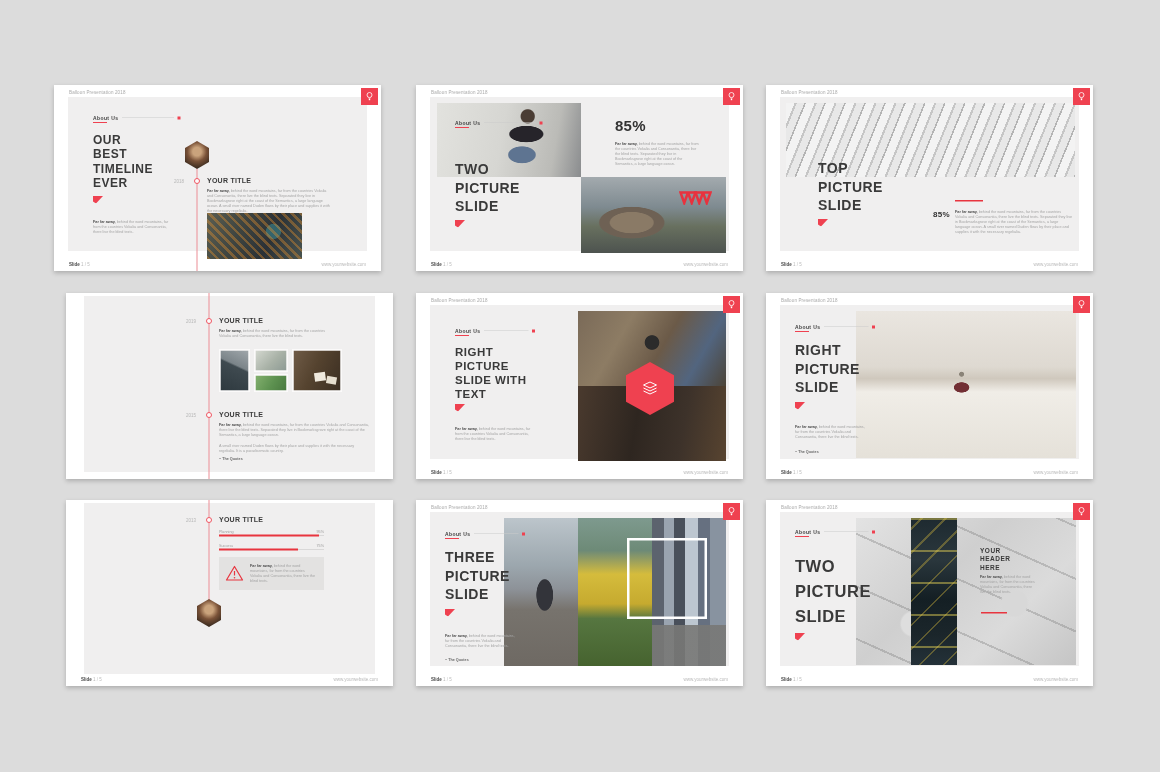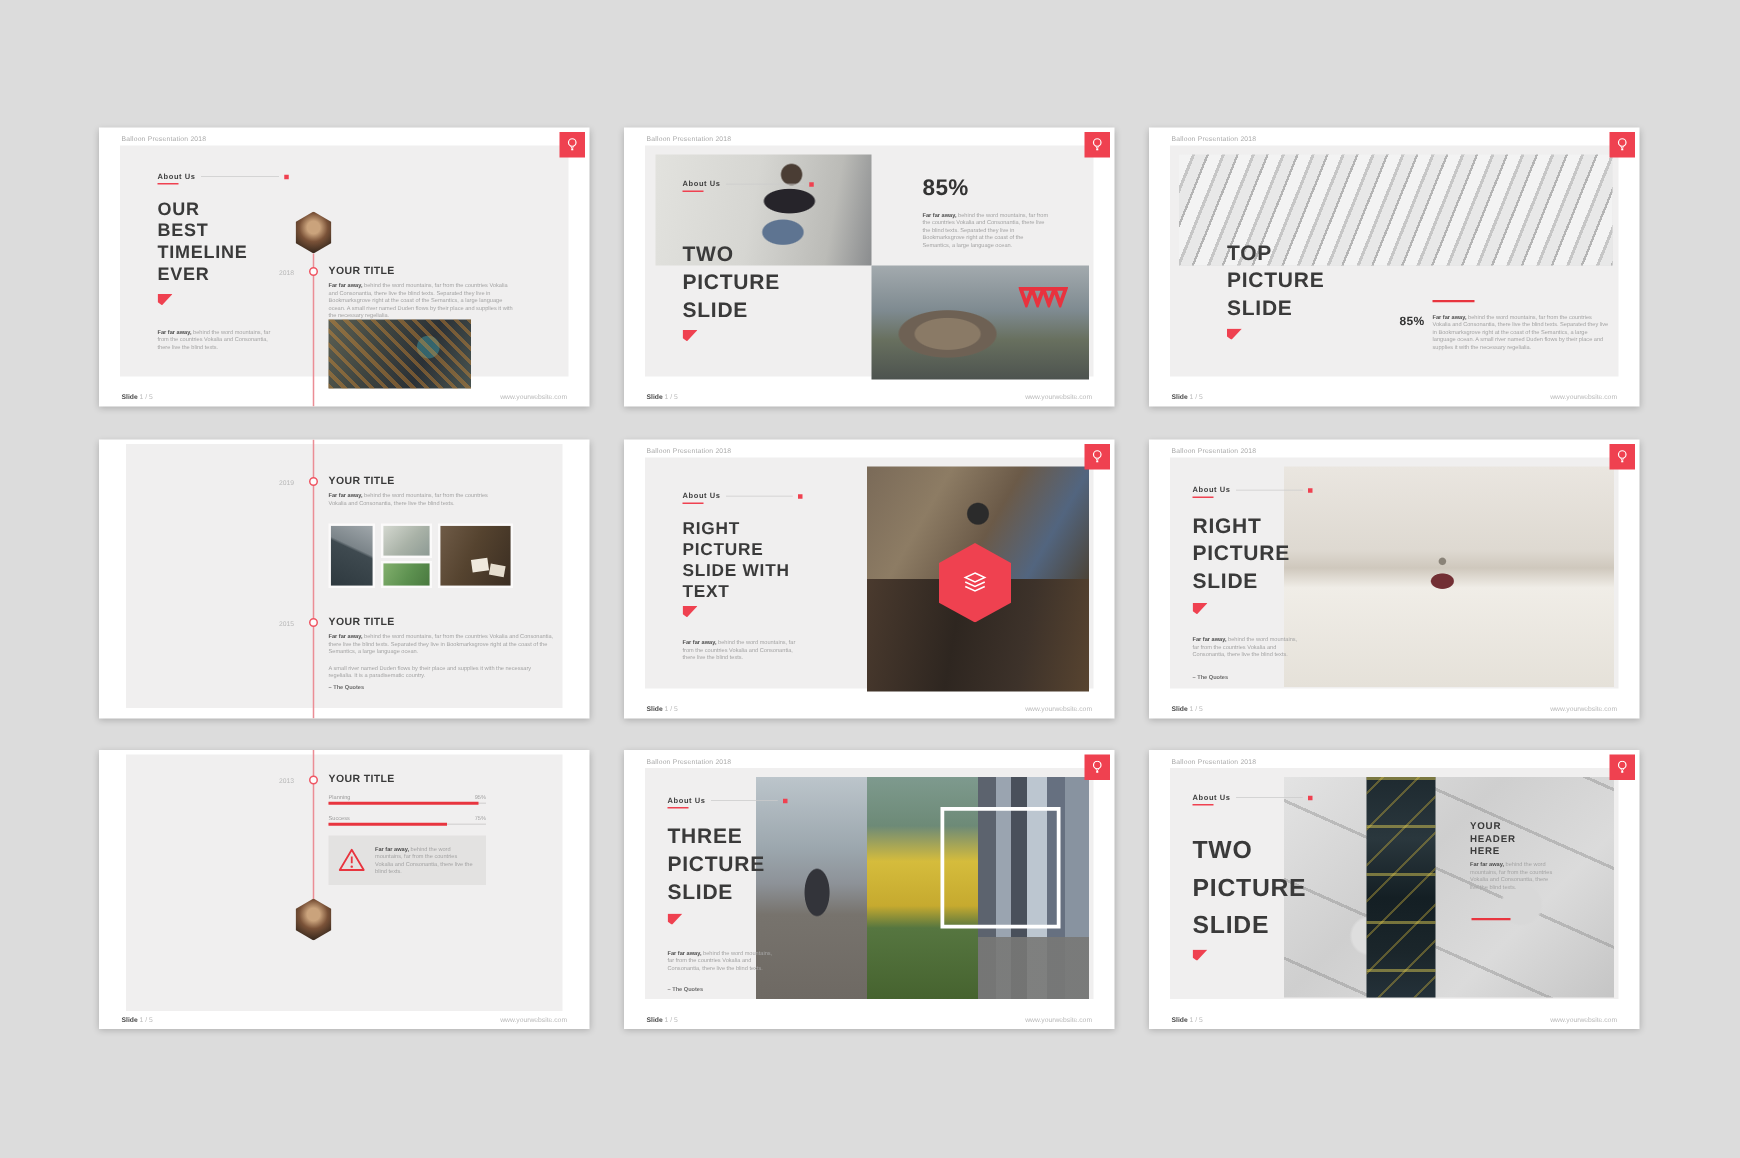--- a/index.html
+++ b/index.html
@@ -48,21 +48,21 @@
   .bar-fill{position:absolute;left:0;top:-1px;height:4px;background:#e8353f;}
   .alertbox{position:absolute;background:#e3e2e1;z-index:4;display:flex;align-items:center;gap:12px;padding:10px 12px;box-sizing:border-box;}
   .redline{position:absolute;background:#e8353f;z-index:4;}
   .whex-ico{display:block;}
 </style>
 </head>
 <body>
 
 <div class="page">
 
-  <div class="slot" style="left:66px;top:85px;">
+  <div class="slot" style="left:54px;top:85px;">
     <div class="slide">
       <div class="hdr">Balloon Presentation 2018</div>
       <div class="logo">
         <svg class="whex-ico" width="16" height="18" viewBox="0 0 16 18">
           <circle cx="8" cy="6" r="5" fill="none" stroke="#fff" stroke-width="1.6"></circle>
           <path d="M6 11 L8 14 L10 11" fill="none" stroke="#fff" stroke-width="1.2"></path>
           <rect x="6.6" y="14" width="2.8" height="2.4" fill="#fff"></rect>
         </svg>
       </div>
       <div class="panel"></div>

